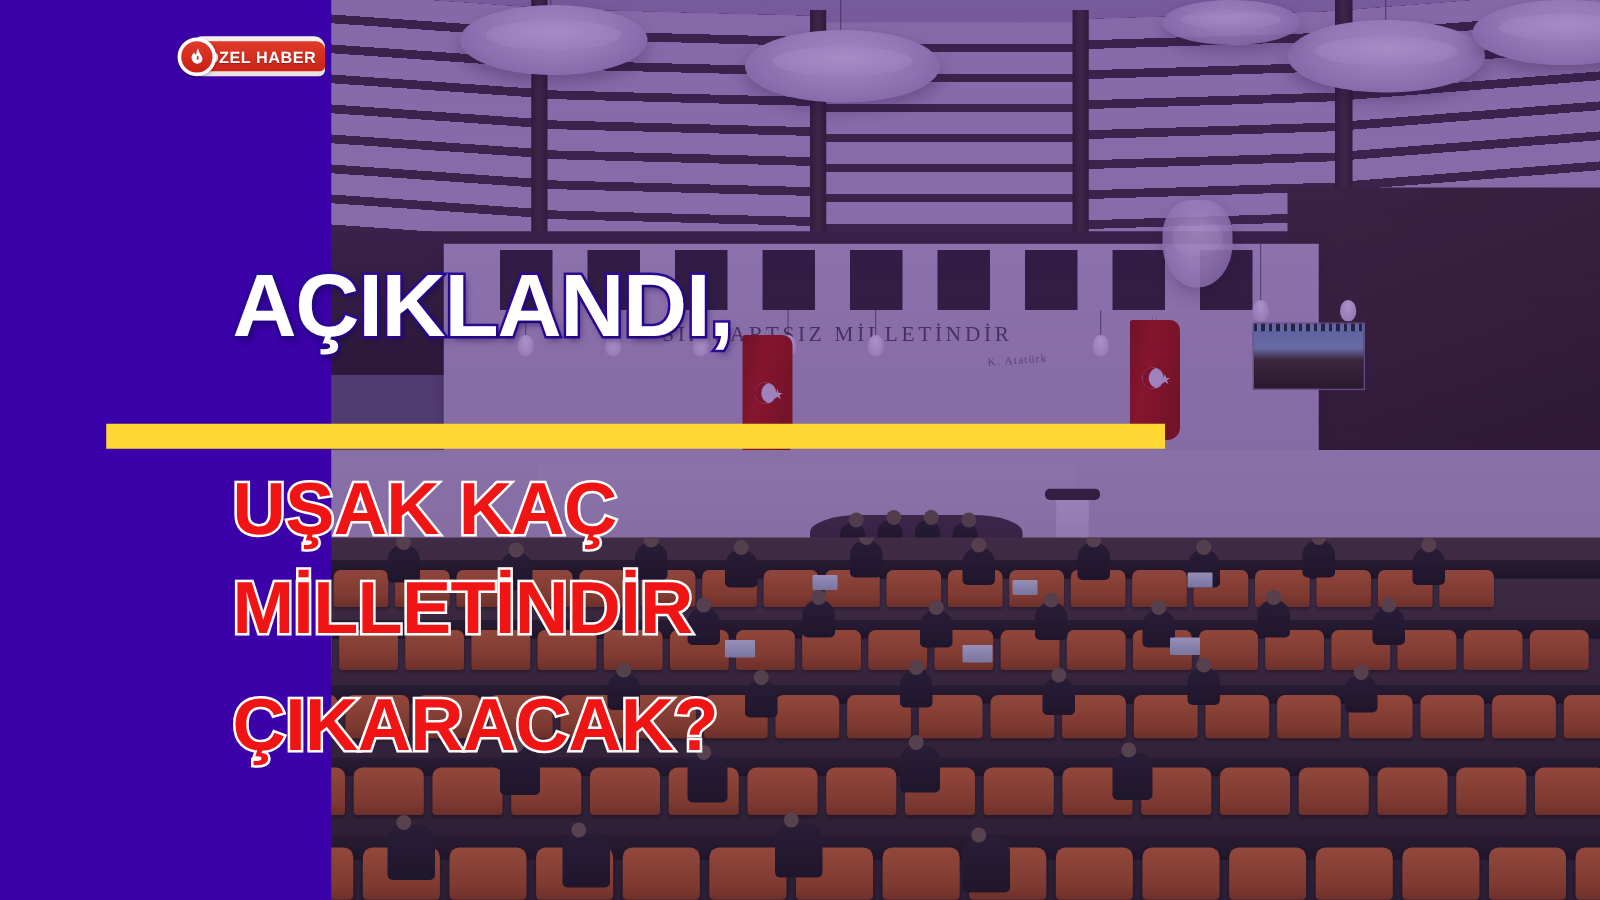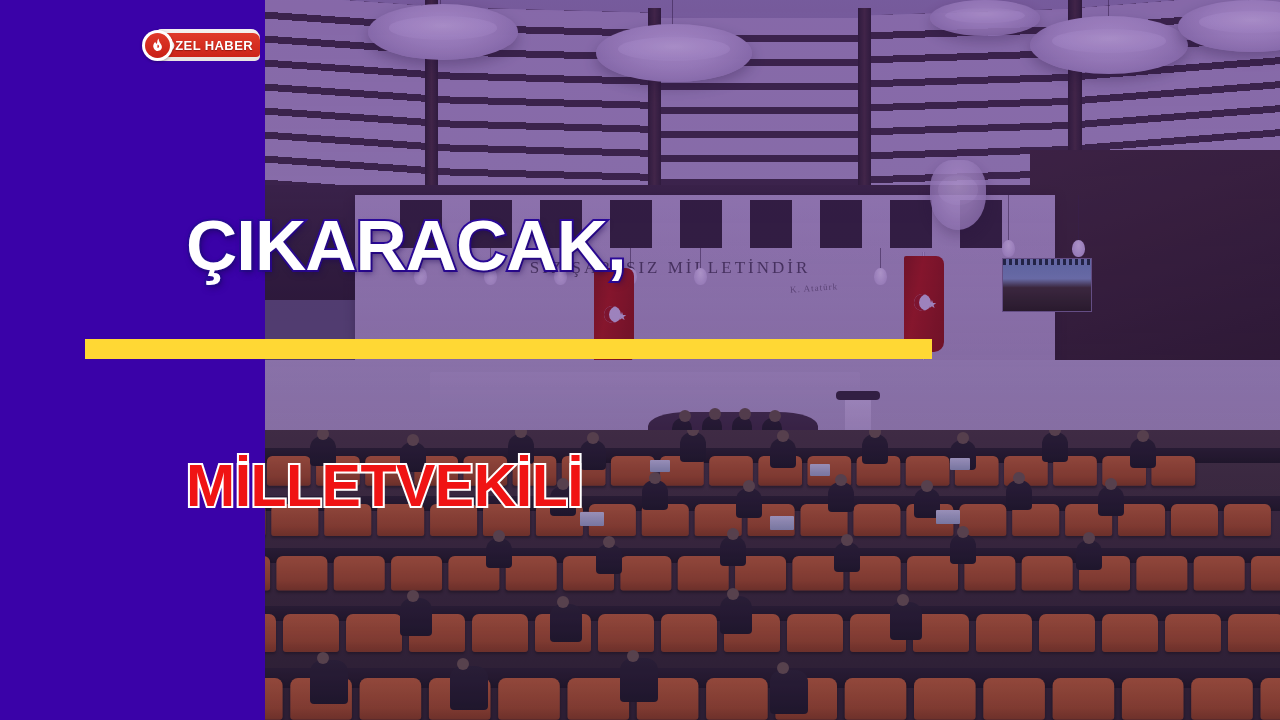--- a/index.html
+++ b/index.html
@@ -622,19 +622,21 @@
         <span class="flame-glyph">
           <svg viewBox="0 0 24 28" width="13" height="15" aria-hidden="true">
             <path d="M14 1 C10 6, 13 8, 10 11 C8 9, 8 7, 8 7 C4 11, 3 15, 5 19 C7 23, 11 25, 14 24 C19 23, 21 19, 20 15 C19 11, 15 9, 14 1 Z" fill="#ffffff"></path>
             <path d="M12.5 12 C11 15, 12.5 16, 11.5 18 C13.5 19, 15.5 17.5, 15 15 C14.7 13.6, 13.4 13, 12.5 12 Z" fill="#d8372a"></path>
           </svg>
         </span>
       </div>
     </div>
   </div>
 
-  <div class="headline-white hw2">ÇIKARACAK,</div>
+  <div class="headline-white hw2">AÇIKLANDI,</div>
 
   <div class="rule"></div>
 
-  <div class="headline-red hr2">MİLLETVEKİLİ</div>
+  <div class="headline-red hr1">UŞAK KAÇ</div>
+  <div class="headline-red hr2">MİLLETİNDİR</div>
+  <div class="headline-red hr3">ÇIKARACAK?</div>
 
 </div>
 
 </body></html>

